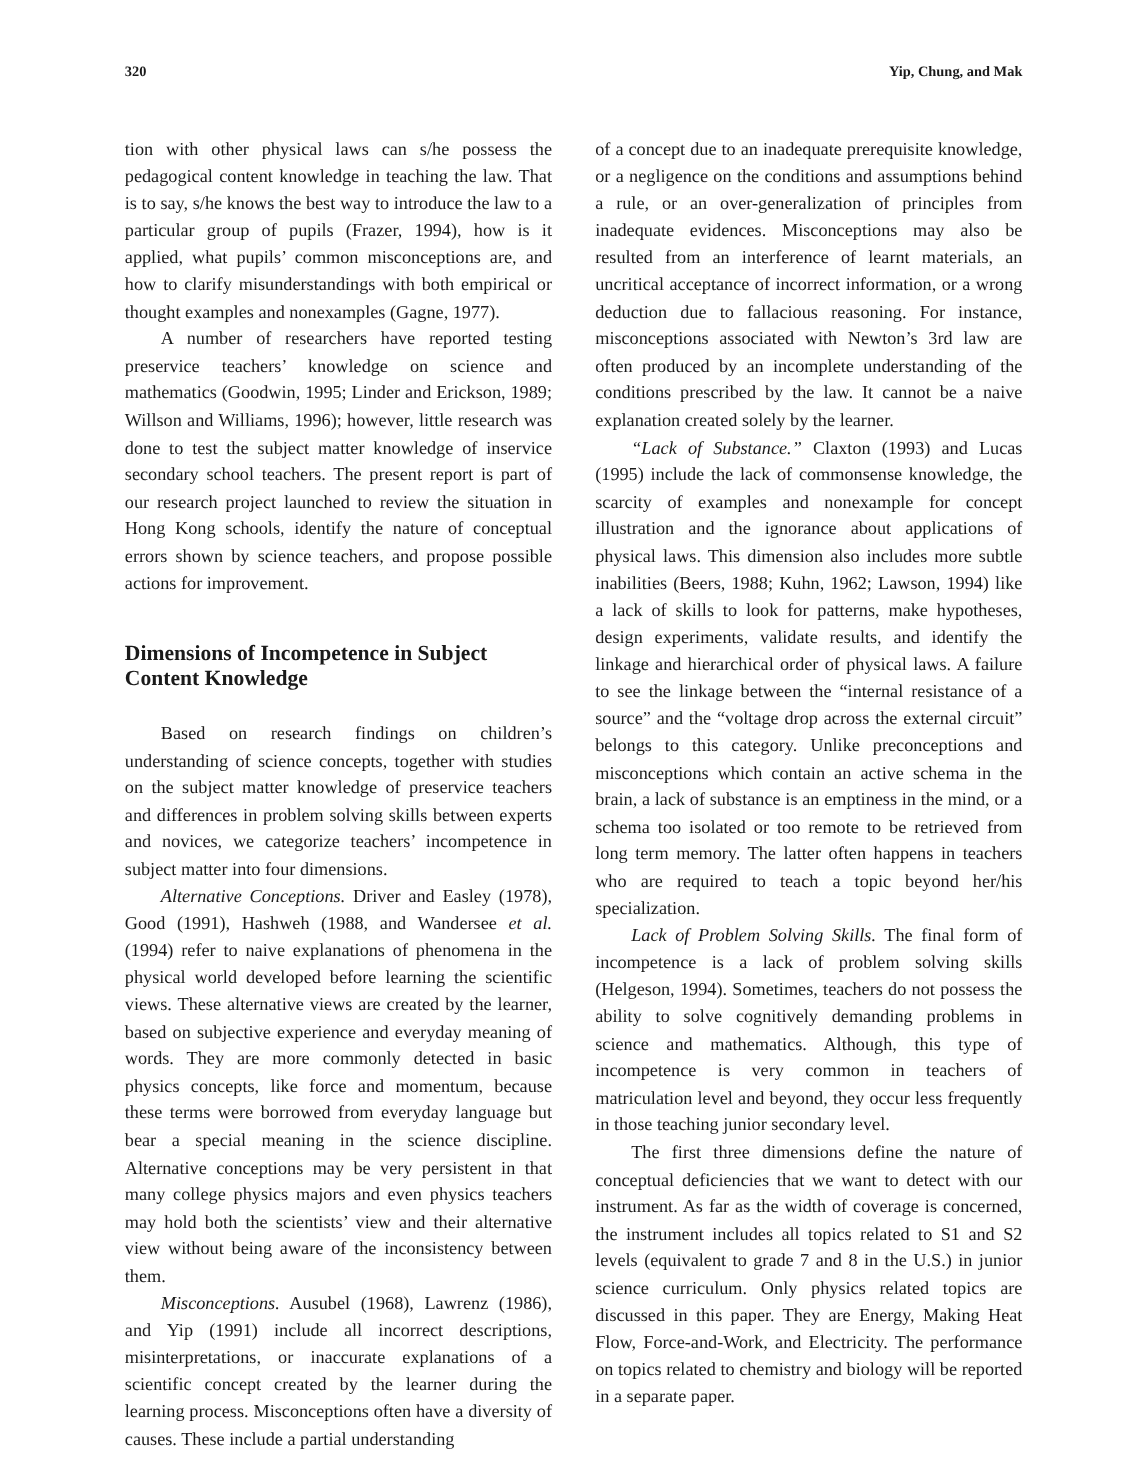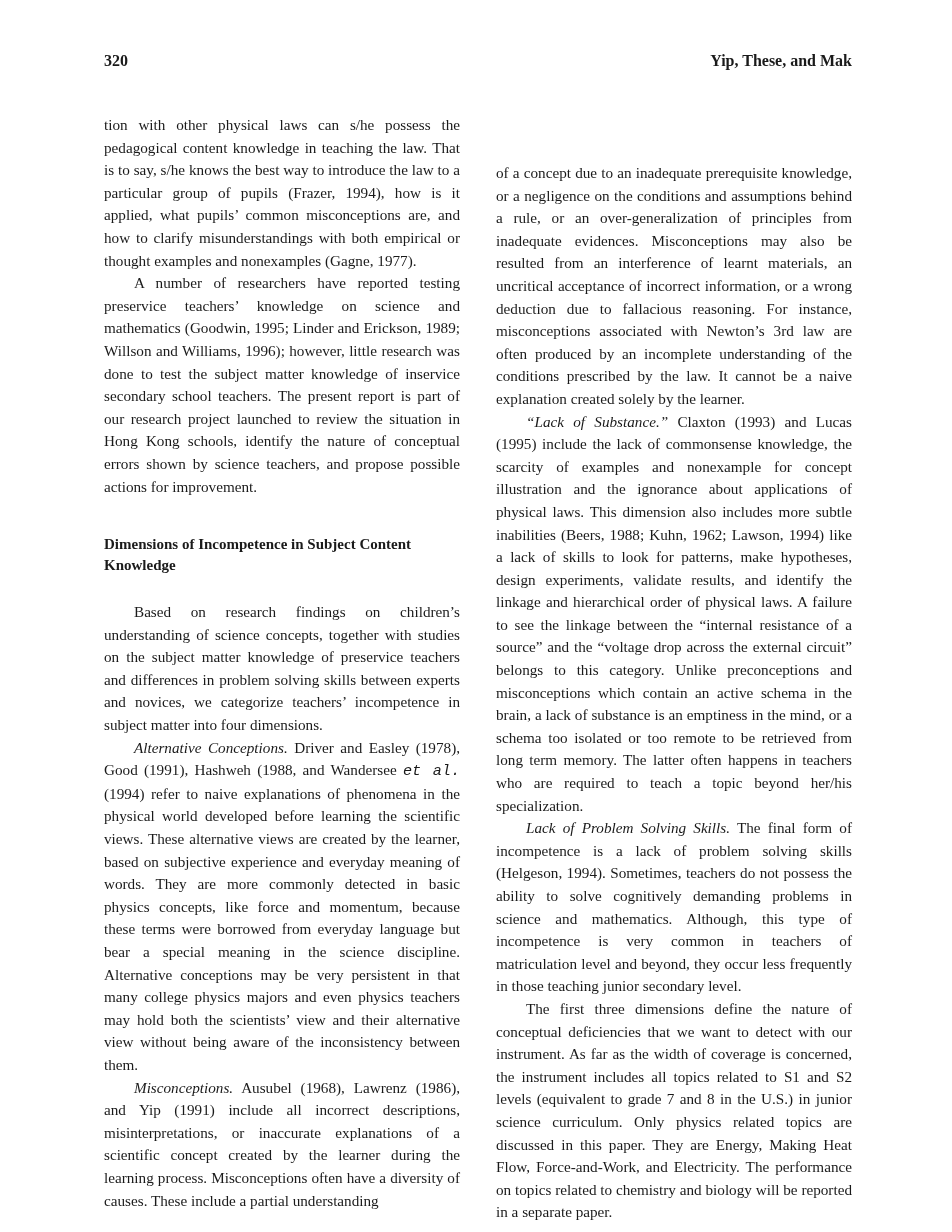--- a/index.html
+++ b/index.html
@@ -1,35 +1,35 @@
 <!DOCTYPE html>
 <html><head>
 <meta charset="utf-8">
 <style>
   html, body { margin: 0; padding: 0; background: #ffffff; }
   body { width: 952px; height: 1232px; position: relative; overflow: hidden;
          font-family: "Liberation Serif", "DejaVu Serif", serif; color: #1a1a1a; }
-  .running-head { position: absolute; top: 52px; font-weight: bold; font-size: 16px; }
+  .running-head { position: absolute; top: 52px; font-weight: bold; font-size: 12px; }
   .page-number { left: 104px; }
   .authors { right: 100px; }
   .column { position: absolute; top: 114px; width: 356px; font-size: 15.2px; line-height: 22.6px;
             text-align: justify; hyphens: none; }
   .col-left { left: 104px; }
-  .col-right { left: 496px; margin-top: 48px; }
+  .col-right { left: 496px; }
   p { margin: 0; }
   p.indent { text-indent: 30px; }
-  .section-heading { font-weight: bold; font-size: 15px; line-height: 21px; margin: 36px 0 25px 0; text-align: left; }
+  .section-heading { font-weight: bold; font-size: 18px; line-height: 21px; margin: 36px 0 25px 0; text-align: left; }
   .run-in { font-style: italic; font-family: Liberation Serif, serif; }
-  em { font-style: italic; font-family: Liberation Mono, monospace; }
+  em { font-style: italic; }
 </style>
 </head>
 <body>
 
 <div class="running-head page-number">320</div>
-<div class="running-head authors">Yip, These, and Mak</div>
+<div class="running-head authors">Yip, Chung, and Mak</div>
 
 <div class="column col-left">
   <p>tion with other physical laws can s/he possess the pedagogical content knowledge in teaching the law. That is to say, s/he knows the best way to introduce the law to a particular group of pupils (Frazer, 1994), how is it applied, what pupils’ common misconceptions are, and how to clarify misunderstandings with both empirical or thought examples and nonexamples (Gagne, 1977).</p>
   <p class="indent">A number of researchers have reported testing preservice teachers’ knowledge on science and mathematics (Goodwin, 1995; Linder and Erickson, 1989; Willson and Williams, 1996); however, little research was done to test the subject matter knowledge of inservice secondary school teachers. The present report is part of our research project launched to review the situation in Hong Kong schools, identify the nature of conceptual errors shown by science teachers, and propose possible actions for improvement.</p>
   <div class="section-heading">Dimensions of Incompetence in Subject Content Knowledge</div>
   <p class="indent">Based on research findings on children’s understanding of science concepts, together with studies on the subject matter knowledge of preservice teachers and differences in problem solving skills between experts and novices, we categorize teachers’ incompetence in subject matter into four dimensions.</p>
   <p class="indent"><span class="run-in">Alternative Conceptions.</span><span> Driver and Easley (1978), Good (1991), Hashweh (1988, and Wandersee </span><em>et al.</em><span> (1994) refer to naive explanations of phenomena in the physical world developed before learning the scientific views. These alternative views are created by the learner, based on subjective experience and everyday meaning of words. They are more commonly detected in basic physics concepts, like force and momentum, because these terms were borrowed from everyday language but bear a special meaning in the science discipline. Alternative conceptions may be very persistent in that many college physics majors and even physics teachers may hold both the scientists’ view and their alternative view without being aware of the inconsistency between them.</span></p>
   <p class="indent"><span class="run-in">Misconceptions.</span><span> Ausubel (1968), Lawrenz (1986), and Yip (1991) include all incorrect descriptions, misinterpretations, or inaccurate explanations of a scientific concept created by the learner during the learning process. Misconceptions often have a diversity of causes. These include a partial understanding</span></p>
 </div>
 

